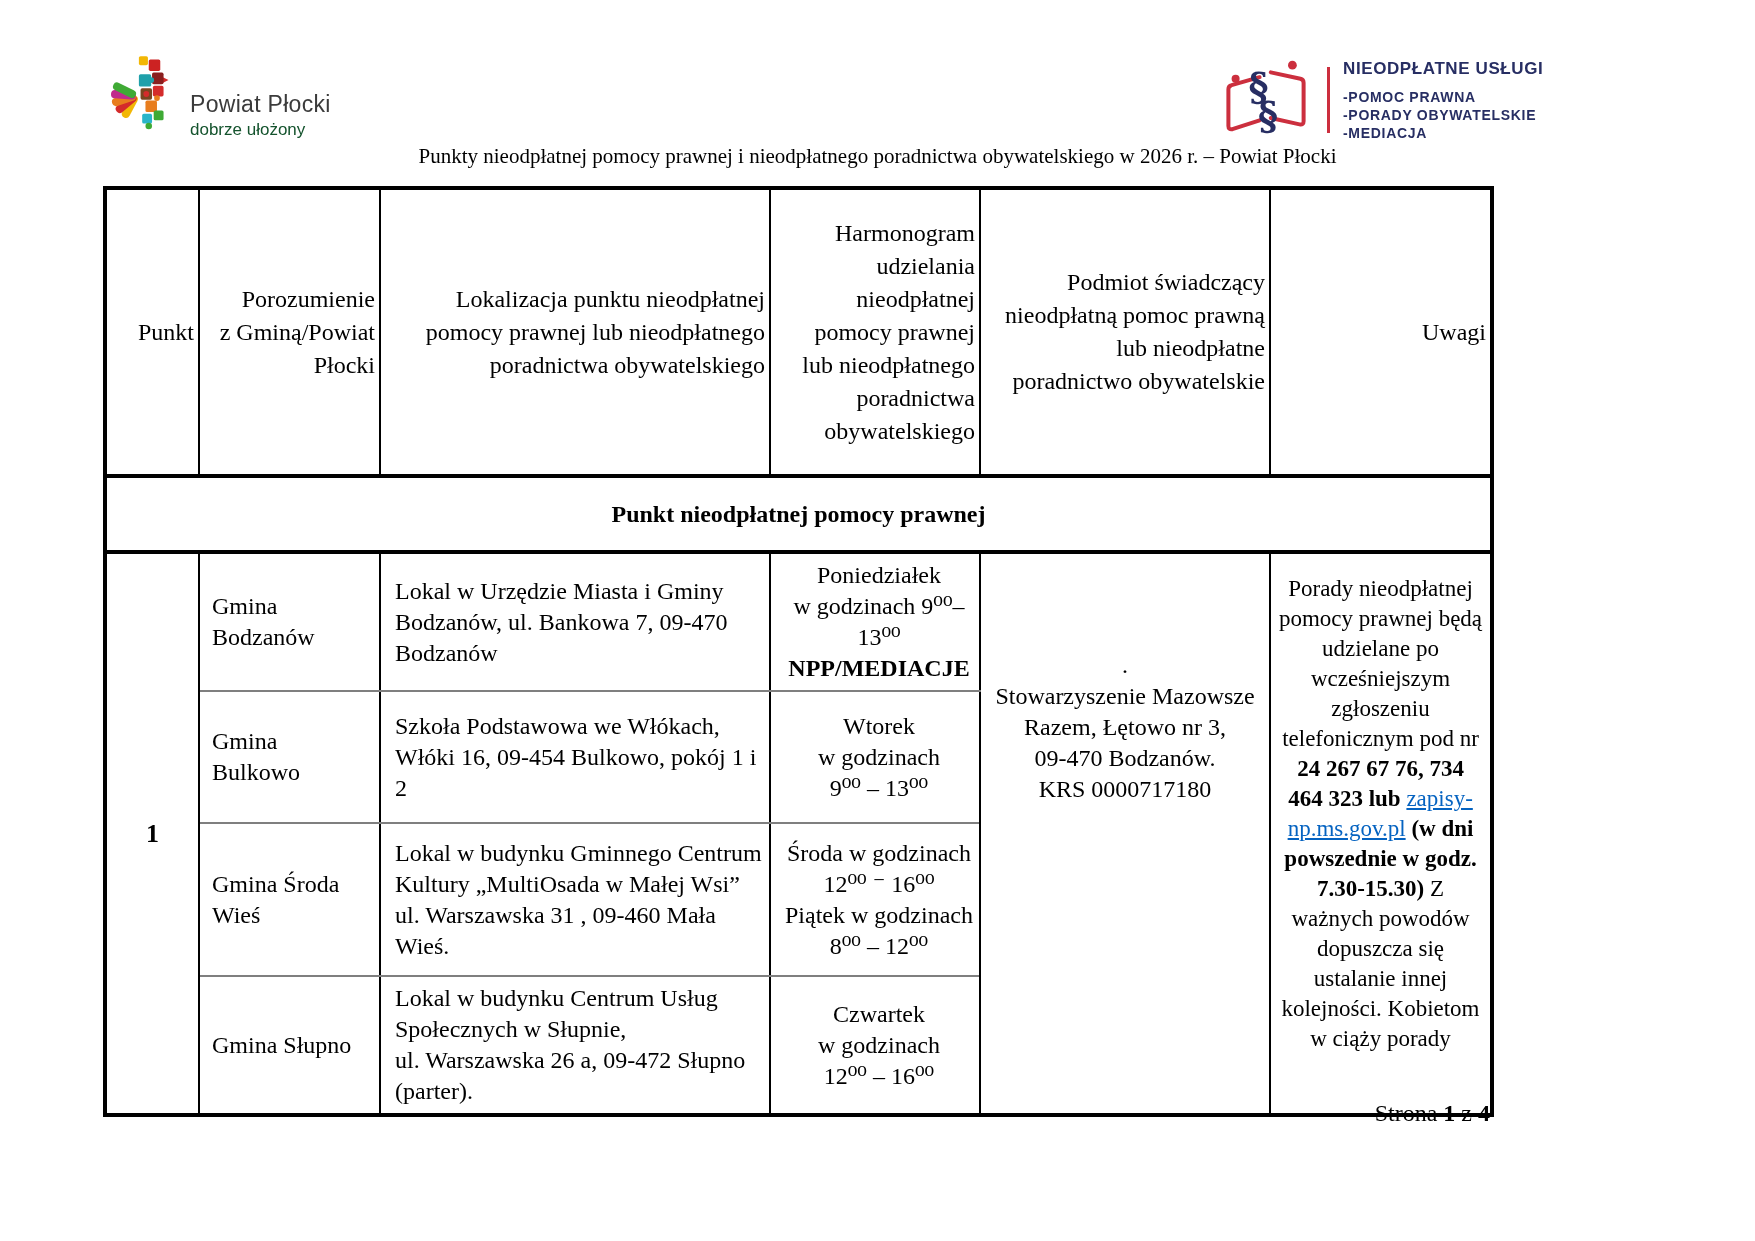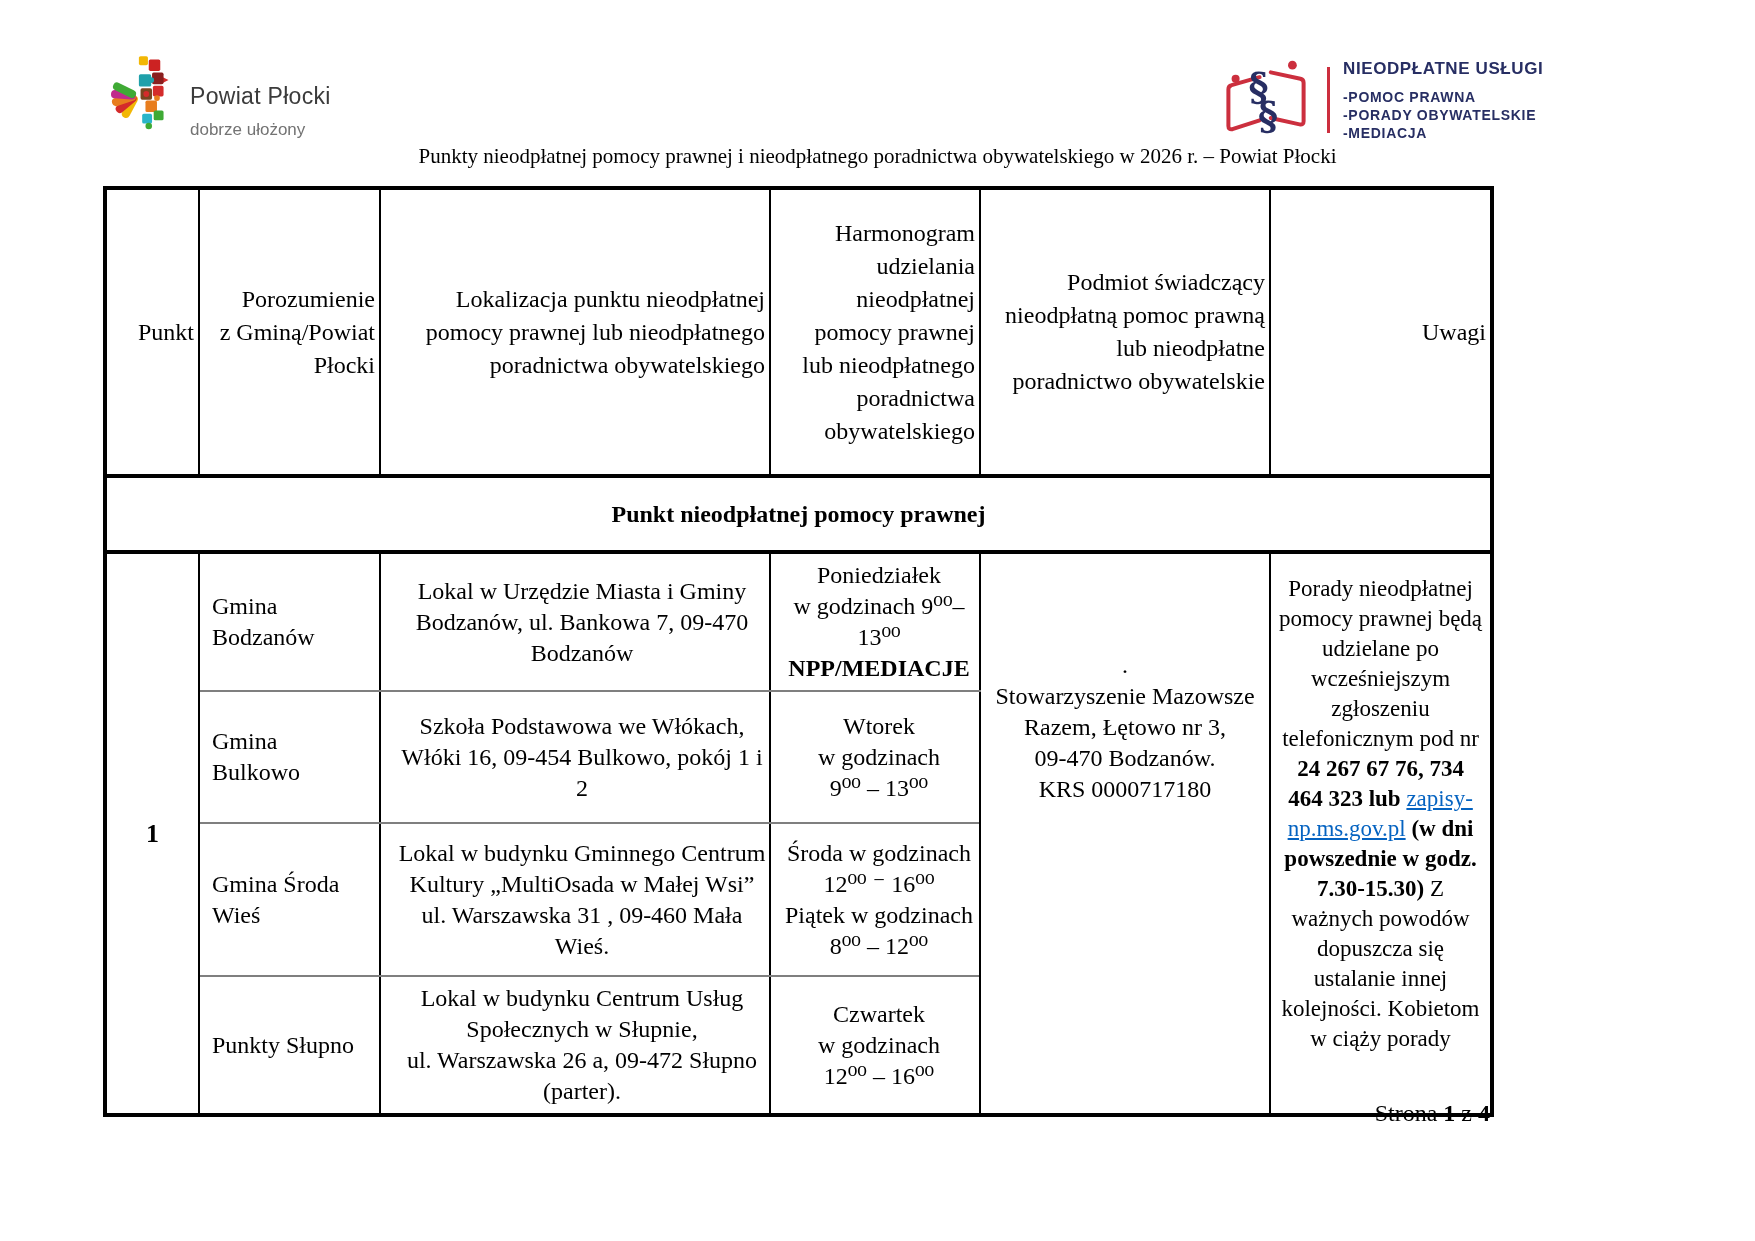--- a/index.html
+++ b/index.html
@@ -3,21 +3,21 @@
 <meta charset="utf-8">
 <style>
   html,body{margin:0;padding:0;}
   body{
     width:1755px;height:1241px;background:#ffffff;position:relative;
     font-family:"Liberation Serif","DejaVu Serif",serif;color:#000;
   }
   
   .logo-left{position:absolute;left:106px;top:52px;display:flex;align-items:flex-end;gap:10px;}
   .logo-left-text .name{font-family:"Liberation Sans",sans-serif;font-size:23px;color:#3b3b3b;letter-spacing:.3px;}
-  .logo-left-text .tagline{font-family:"Liberation Sans",sans-serif;font-size:17px;color:#737373;margin-top:10px;}
+  .logo-left-text .tagline{font-family:"Liberation Sans",sans-serif;font-size:17px;color:#14532d;margin-top:2px;}
   .logo-right{position:absolute;left:1218px;top:58px;display:flex;align-items:center;gap:13px;}
   .logo-right .divider{width:3px;height:66px;background:#cc2f3e;}
   .logo-right-text{font-family:"Liberation Sans",sans-serif;color:#272e63;}
   .logo-right-text .l1{font-size:17px;font-weight:bold;letter-spacing:.6px;margin-bottom:9px;}
   .logo-right-text .l2{font-size:14px;font-weight:bold;letter-spacing:.7px;line-height:18px;}
   .booktext{font-family:"DejaVu Serif",serif;}
   
   .doc-title{position:absolute;top:144px;left:0;width:100%;text-align:center;font-size:21px;}
   
   table.main{
@@ -26,21 +26,21 @@
   }
   th,td{border:2px solid #000;font-size:24px;line-height:31px;overflow:hidden;}
   thead th{border-bottom:4px solid #000;font-weight:normal;text-align:right;vertical-align:middle;
     white-space:pre-line;line-height:33px;padding:4px;}
   tr.hdr{height:288px;}
   td.section-cell{border-bottom:4px solid #000;font-weight:bold;text-align:center;vertical-align:middle;}
   tr.sect{height:76px;}
   tr.r0{height:114px;} tr.r1{height:132px;} tr.r2{height:153px;} tr.r3{height:124px;}
   td.c-punkt{text-align:center;vertical-align:middle;font-weight:bold;font-size:26px;}
   td.c-gmina{text-align:left;vertical-align:middle;padding:6px 8px 6px 12px;white-space:pre-line;}
-  td.c-lok{text-align:center;vertical-align:middle;padding:6px 0 6px 14px;white-space:pre-line;}
+  td.c-lok{text-align:left;vertical-align:middle;padding:6px 0 6px 14px;white-space:pre-line;}
   td.c-harm{text-align:center;vertical-align:middle;padding:6px 4px 6px 12px;}
   .pre{white-space:pre-line;}
   .bold{font-weight:bold;}
   td.sep{border-bottom:2px solid #7f7f7f;}
   td.c-podmiot{vertical-align:top;text-align:center;padding:96px 10px 8px;white-space:pre-line;}
   td.c-uwagi{vertical-align:top;text-align:center;padding:20px 7px 8px;font-size:23px;line-height:30px;}
   .link{color:#0563C1;text-decoration:underline;cursor:pointer;}
   
   .page-footer{position:absolute;top:1100px;right:265px;font-size:24px;}
 </style>
@@ -180,21 +180,21 @@
       <td class="c-lok sep">Lokal w budynku Gminnego Centrum
 Kultury „MultiOsada w Małej Wsi”
 ul. Warszawska 31 , 09-460 Mała Wieś.</td>
       <td class="c-harm sep pre">Środa w godzinach
 12⁰⁰ ⁻ 16⁰⁰
 Piątek w godzinach
 8⁰⁰ – 12⁰⁰</td>
     </tr>
 
     <tr class="r3">
-      <td class="c-gmina">Punkty Słupno</td>
+      <td class="c-gmina">Gmina Słupno</td>
       <td class="c-lok">Lokal w budynku Centrum Usług
 Społecznych w Słupnie,
 ul. Warszawska 26 a, 09-472 Słupno
 (parter).</td>
       <td class="c-harm pre">Czwartek
 w godzinach
 12⁰⁰ – 16⁰⁰</td>
     </tr>
   </tbody>
 </table>

